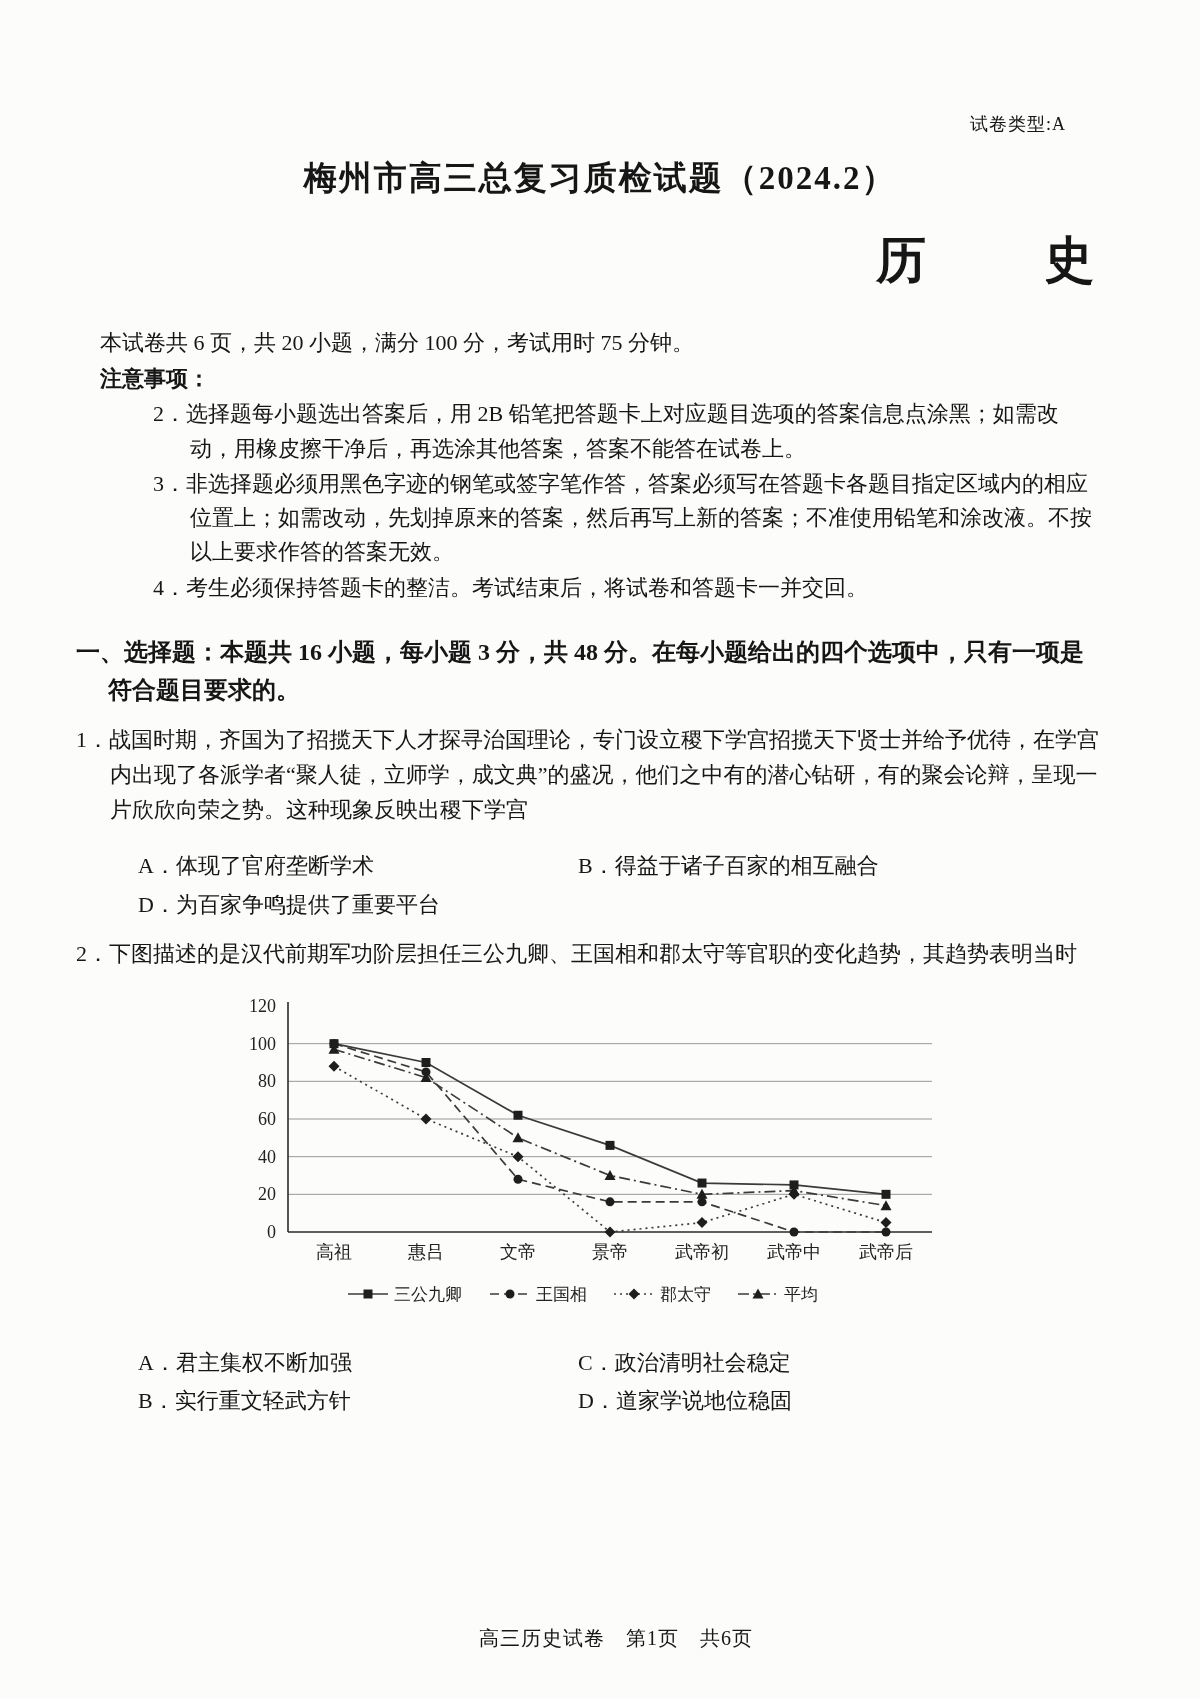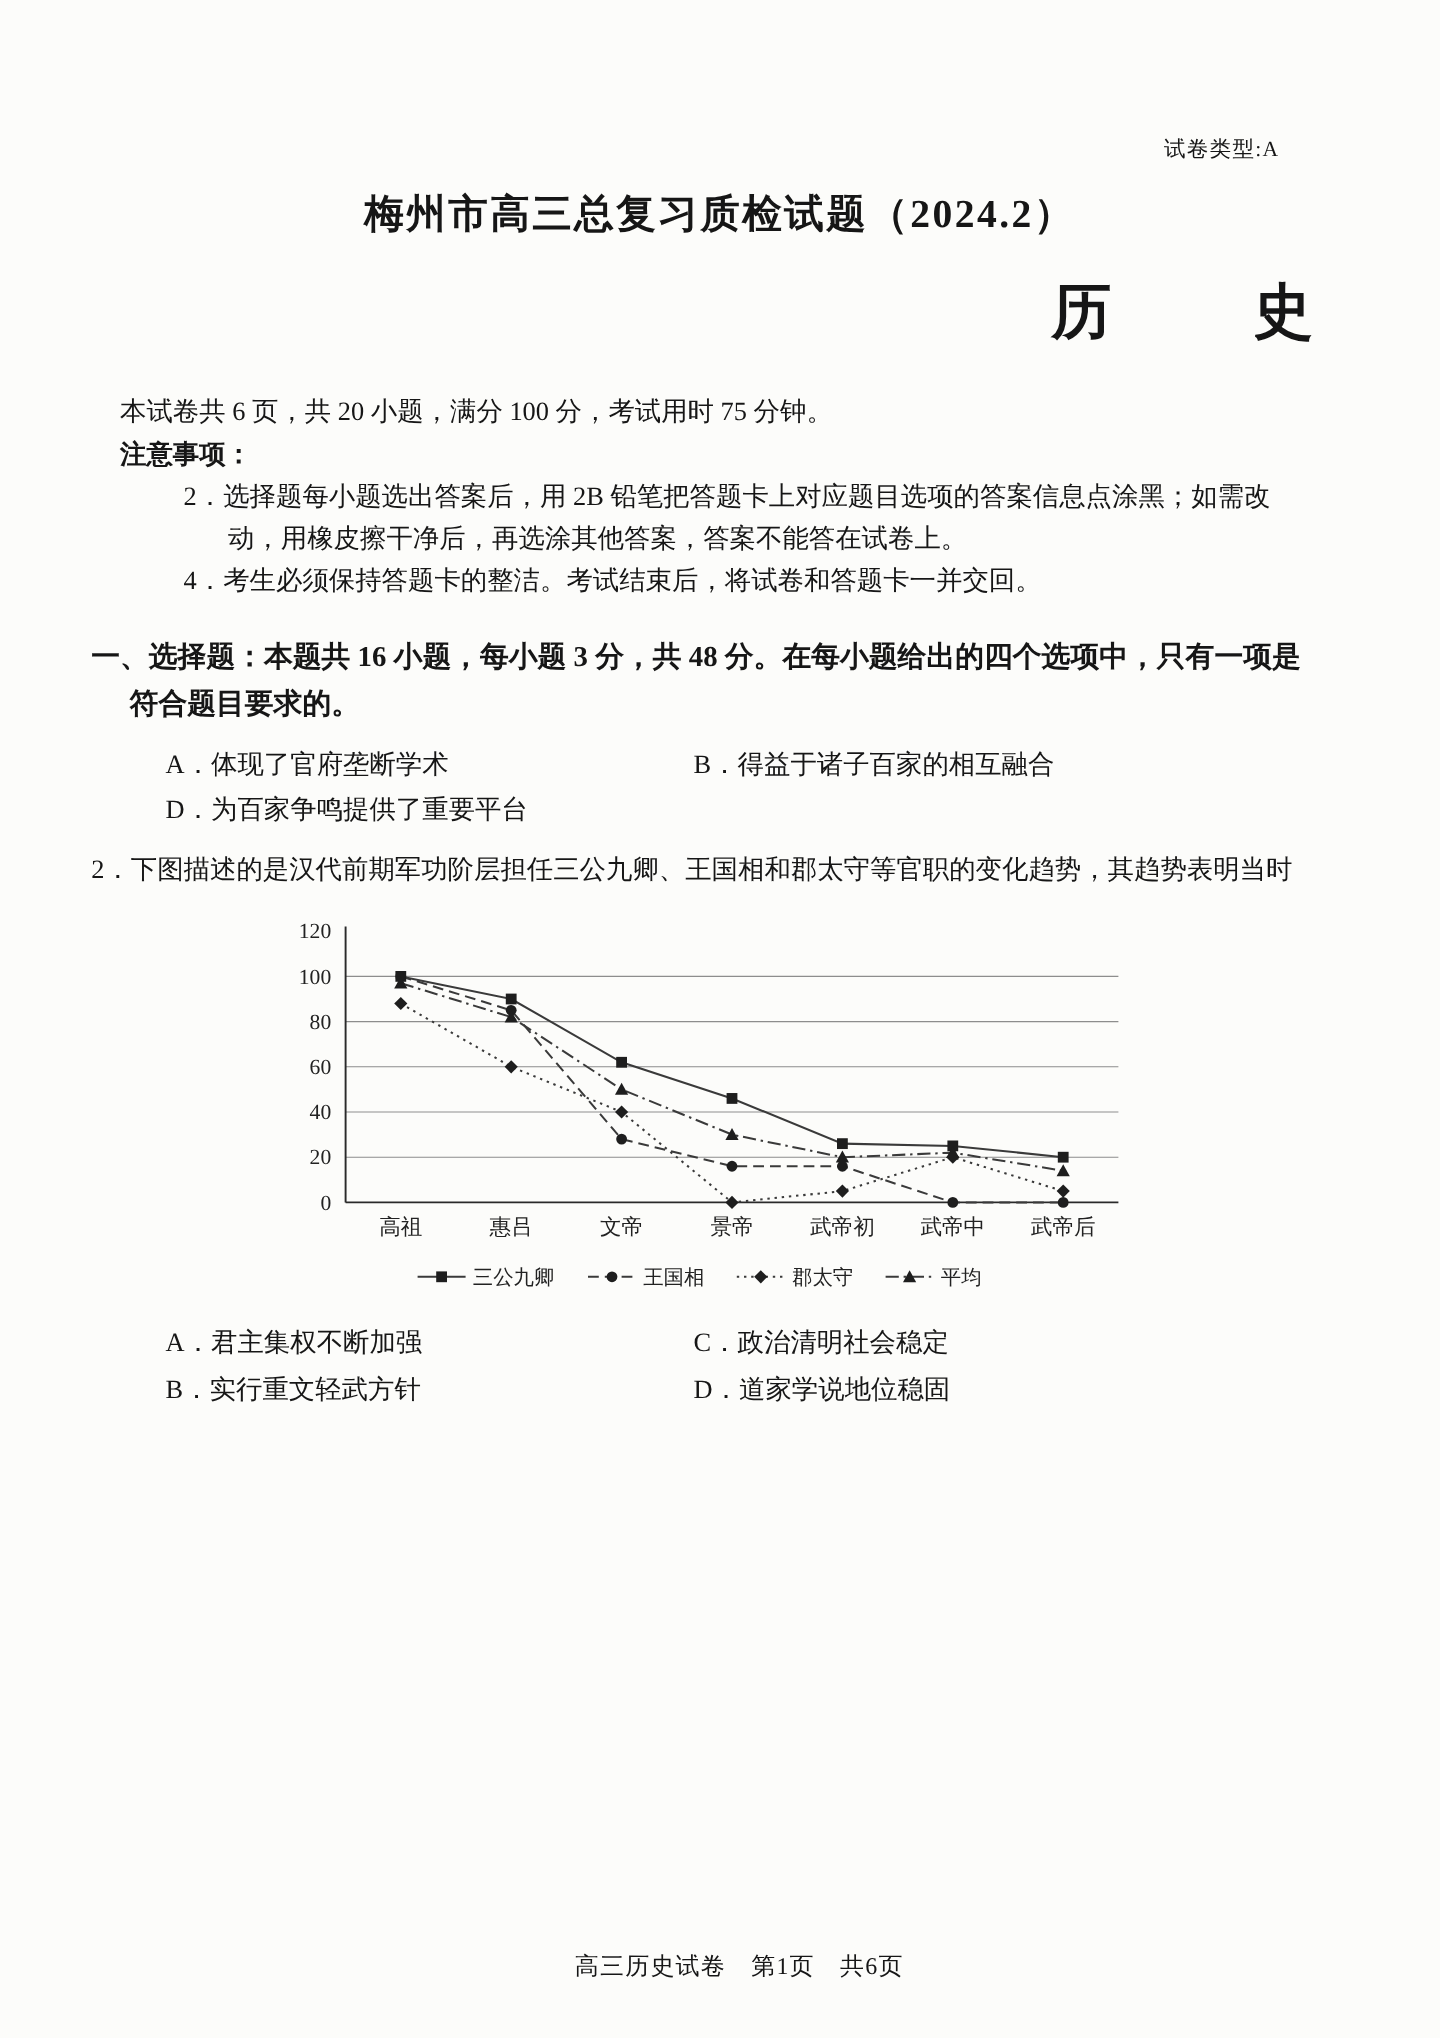--- a/index.html
+++ b/index.html
@@ -29,21 +29,21 @@
   .section-heading {
     font-size:24px; font-weight:700; line-height:1.6;
     margin-top:28px; margin-left:-24px;
     padding-left:32px; text-indent:-32px;
   }
 
   .question { margin-top:12px; margin-left:-24px; }
   .stem { font-size:22px; line-height:1.6; padding-left:34px; text-indent:-34px; }
   .options {
     display:grid; grid-template-columns:440px auto;
-    padding-left:62px; margin-top:6px;
+    padding-left:62px; margin-top:20px;
     font-size:22px; line-height:1.75;
   }
   .option { white-space:nowrap; }
 
   .chart-wrap { margin:16px 0 4px 130px; width:780px; }
   .chart-wrap svg { font-family:inherit; display:block; }
 
   .footer {
     position:absolute; bottom:46px; left:16px; width:100%;
     text-align:center; font-size:20px; letter-spacing:1px;
@@ -58,25 +58,27 @@
 
   <div class="main-title">梅州市高三总复习质检试题（2024.2）</div>
 
   <div class="subject-title">历　　史</div>
 
   <div class="intro-line">本试卷共 6 页，共 20 小题，满分 100 分，考试用时 75 分钟。</div>
 
   <div class="notes-title">注意事项：</div>
 
   <div class="note">2．选择题每小题选出答案后，用 2B 铅笔把答题卡上对应题目选项的答案信息点涂黑；如需改动，用橡皮擦干净后，再选涂其他答案，答案不能答在试卷上。</div>
+  <div class="note">3．非选择题必须用黑色字迹的钢笔或签字笔作答，答案必须写在答题卡各题目指定区域内的相应位置上；如需改动，先划掉原来的答案，然后再写上新的答案；不准使用铅笔和涂改液。不按以上要求作答的答案无效。</div>
   <div class="note">4．考生必须保持答题卡的整洁。考试结束后，将试卷和答题卡一并交回。</div>
 
   <div class="section-heading">一、选择题：本题共 16 小题，每小题 3 分，共 48 分。在每小题给出的四个选项中，只有一项是符合题目要求的。</div>
 
   <div class="question">
+    <div class="stem"><span>1．</span><span>战国时期，齐国为了招揽天下人才探寻治国理论，专门设立稷下学宫招揽天下贤士并给予优待，在学宫内出现了各派学者“聚人徒，立师学，成文典”的盛况，他们之中有的潜心钻研，有的聚会论辩，呈现一片欣欣向荣之势。这种现象反映出稷下学宫</span></div>
     <div class="options">
       <div class="option">A．体现了官府垄断学术</div>
       <div class="option">B．得益于诸子百家的相互融合</div>
       <div class="option">D．为百家争鸣提供了重要平台</div>
     </div>
   </div>
 
   <div class="question">
     <div class="stem"><span>2．</span><span>下图描述的是汉代前期军功阶层担任三公九卿、王国相和郡太守等官职的变化趋势，其趋势表明当时</span></div>
 

